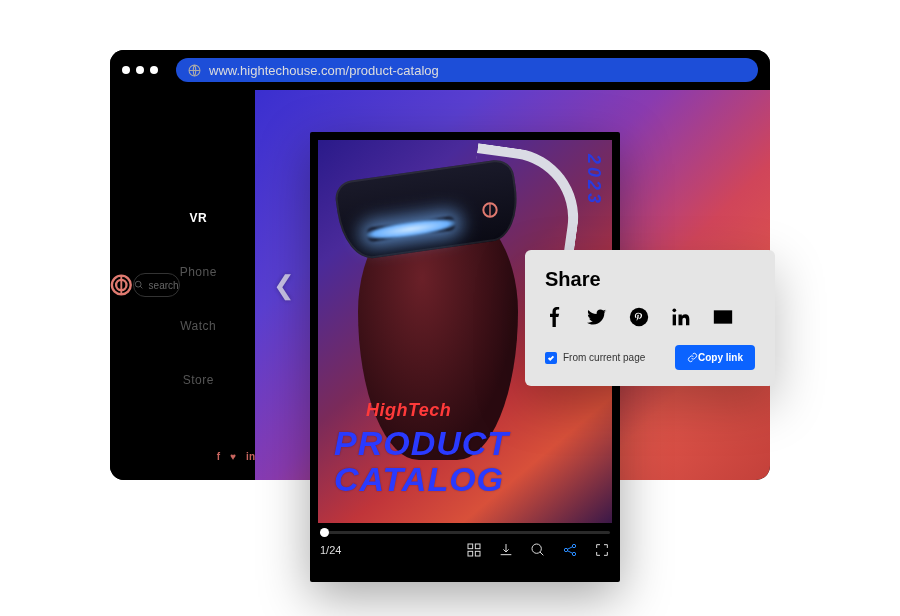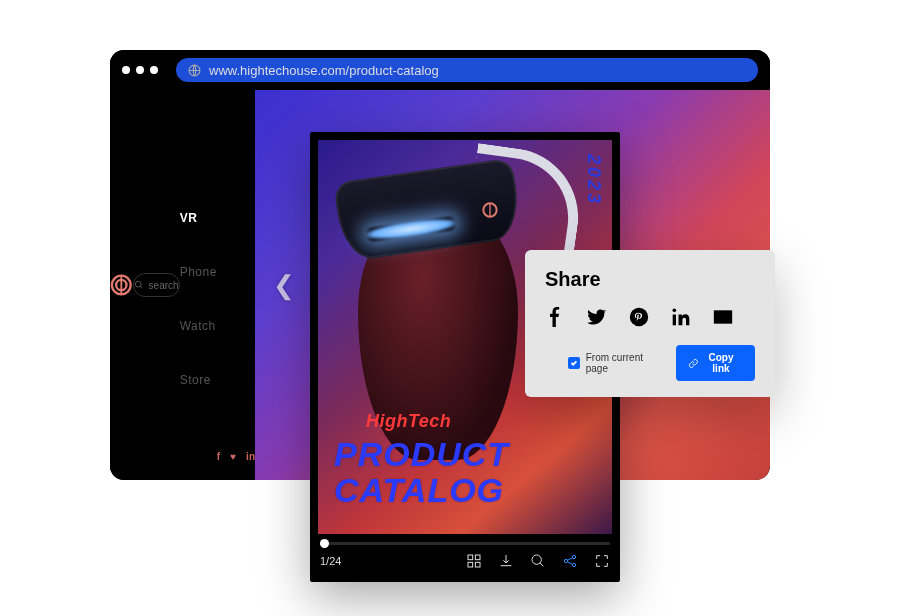--- a/index.html
+++ b/index.html
@@ -57,21 +57,21 @@
     border-radius: 12px;
     display: flex;
     align-items: center;
     justify-content: center;
     color: #666;
     font-size: 10px;
     gap: 5px;
     margin-bottom: 28px;
   }
   .searchpill svg { width: 10px; height: 10px; fill: #666; }
-  .nav { display: flex; flex-direction: column; gap: 40px; }
+  .nav { display: flex; flex-direction: column; gap: 40px; align-items: center; }
   .nav-item { color: #555; font-size: 12px; letter-spacing: 0.5px; }
   .nav-item.active { color: #fff; font-weight: 600; }
   .side-socials { margin-top: auto; margin-bottom: 18px; display: flex; gap: 10px; }
   .side-socials span { color: #c9655f; font-size: 10px; font-weight: bold; }
 
   .content {
     flex: 1;
     background: linear-gradient(135deg, #3a2fcf 0%, #5a3fd0 25%, #8a3bb0 45%, #d0455a 65%, #e0554a 80%, #c3403a 100%);
     position: relative;
   }
@@ -172,21 +172,21 @@
     color: #2a3aff;
     font-style: italic;
     font-weight: 900;
     letter-spacing: 1px;
     text-shadow: 0 0 2px rgba(0,0,50,0.3);
   }
   .title1 { bottom: 60px; font-size: 34px; }
   .title2 { bottom: 24px; font-size: 34px; }
 
   .cat-bar {
-    height: 40px;
+    height: 51px;
     display: flex;
     flex-direction: column;
     padding: 0 10px 12px;
   }
   .progress {
     height: 3px; width: 100%;
     background: #2a2a2a;
     position: relative;
     border-radius: 2px;
     margin-bottom: 8px;
@@ -217,21 +217,21 @@
     width: 250px;
     background: #e5e5e5;
     border-radius: 6px;
     box-shadow: 0 18px 50px rgba(0,0,0,0.25);
     padding: 18px 20px 16px;
   }
   .share h3 { font-size: 20px; font-weight: 700; margin-bottom: 16px; color: #000; }
   .share-icons { display: flex; gap: 22px; margin-bottom: 18px; align-items: center; }
   .share-icons .sic { width: 20px; height: 20px; }
   .share-icons svg { width: 20px; height: 20px; fill: #000; }
-  .share-row { display: flex; align-items: center; justify-content: space-between; gap: 10px; margin-left: 23px; }
+  .share-row { display: flex; align-items: center; justify-content: space-between; gap: 10px; }
   .checkrow { display: flex; align-items: center; gap: 6px; font-size: 10px; color: #333; }
   .checkbox {
     width: 12px; height: 12px; background: #0b63ff; border-radius: 2px;
     display: flex; align-items: center; justify-content: center;
   }
   .checkbox svg { width: 8px; height: 8px; stroke: #fff; stroke-width: 2.5; fill: none; }
   .copybtn {
     background: #0b63ff; color: #fff; border: none;
     font-size: 10px; font-weight: 600;
     padding: 7px 12px; border-radius: 4px;

